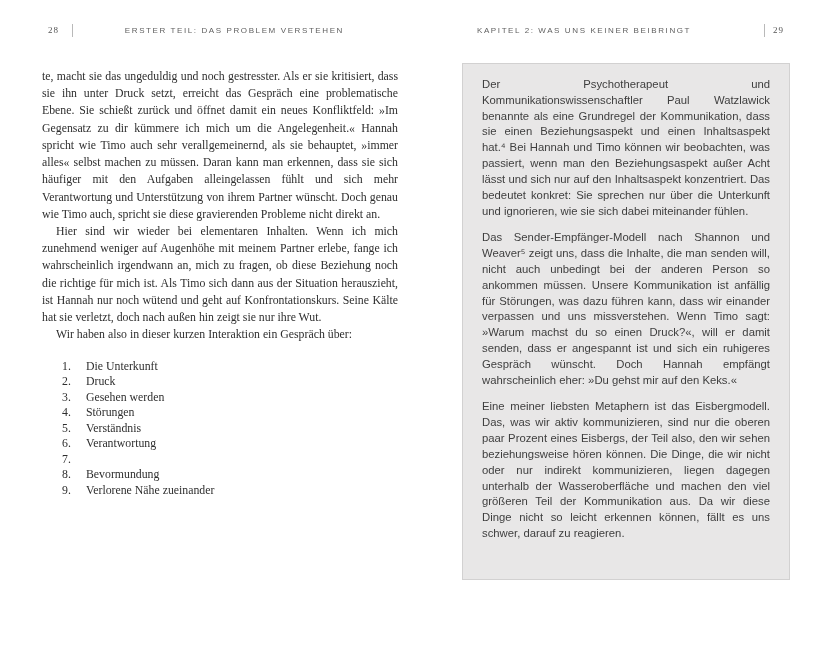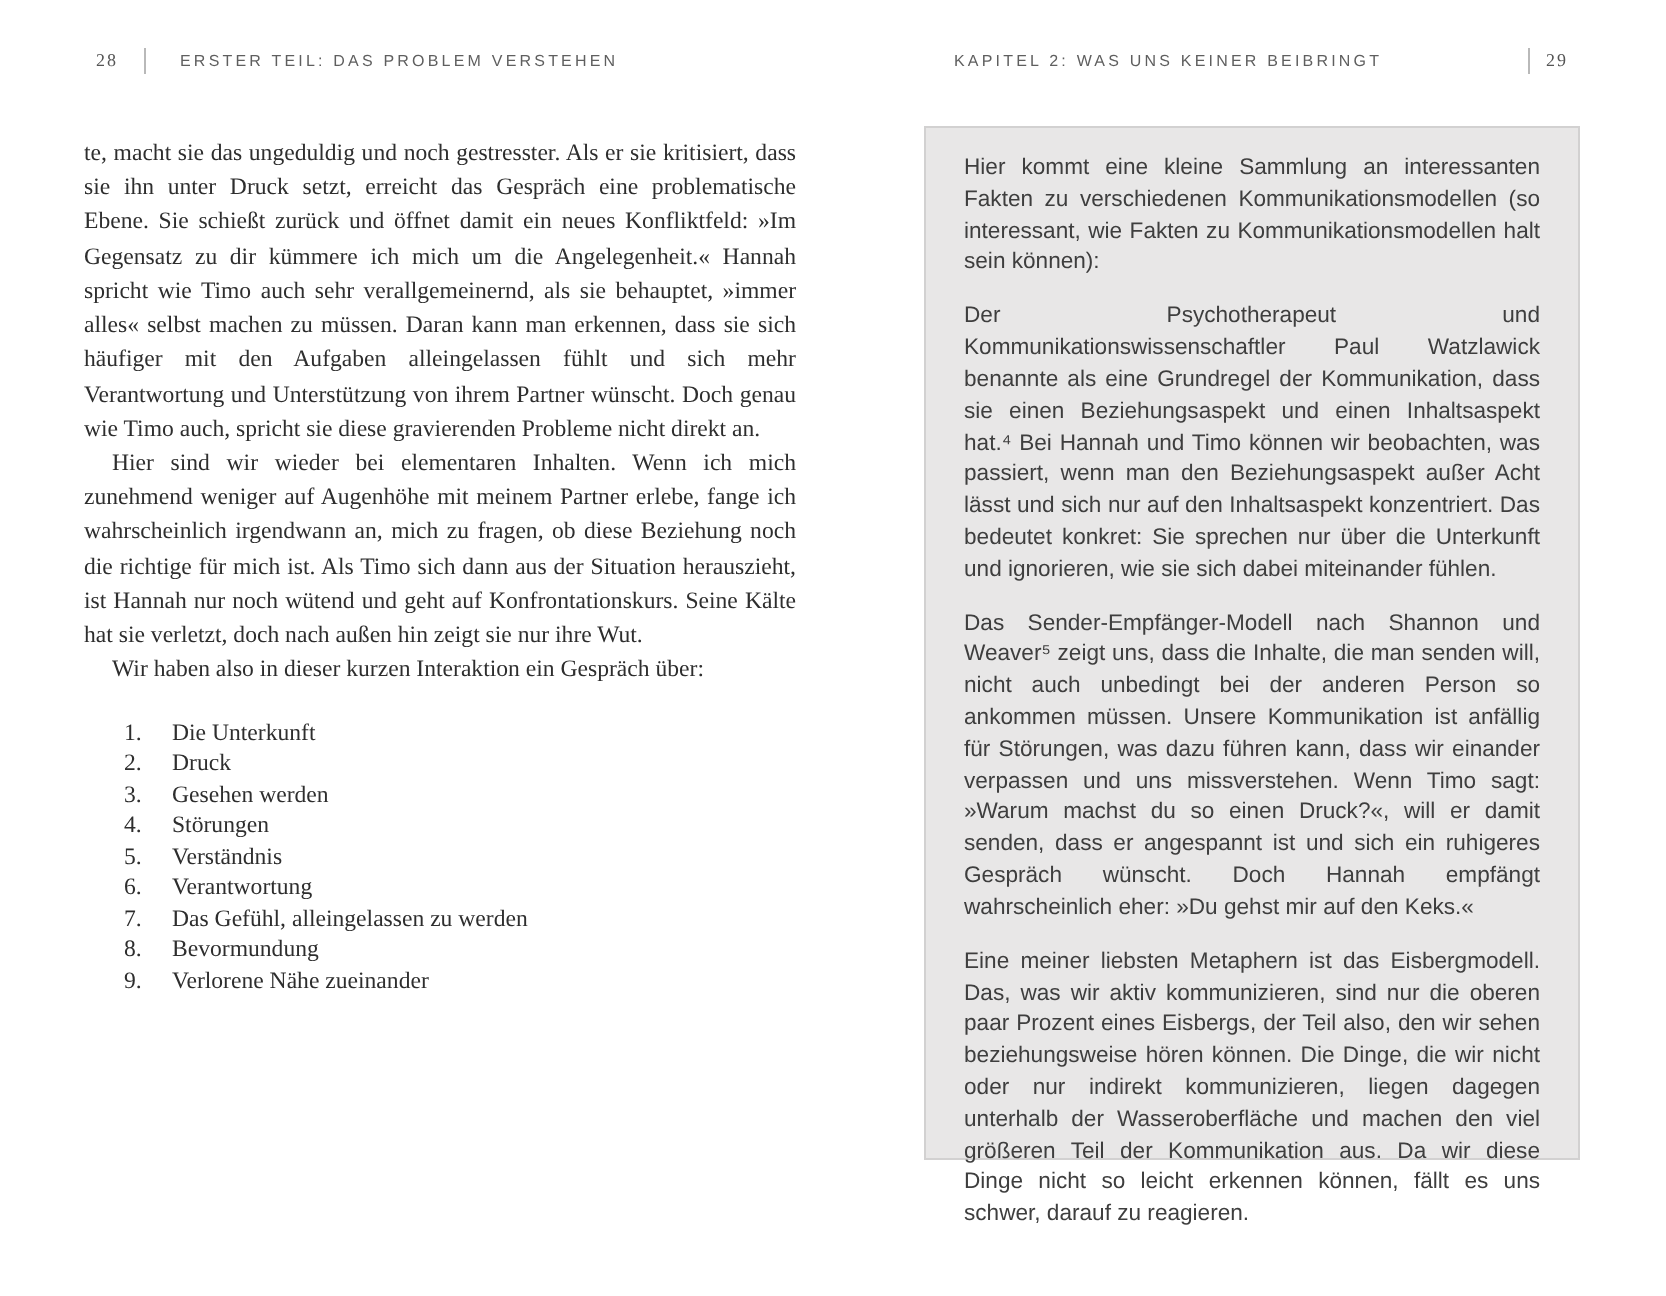--- a/index.html
+++ b/index.html
@@ -8,21 +8,21 @@
 
   
   .hdr { position:absolute; top:26px; font-family:"Liberation Sans", sans-serif;
          font-size:8px; letter-spacing:1.6px; color:#5f5f5f; white-space:nowrap; }
   .pagenum { position:absolute; top:25px; font-family:Liberation Serif, serif;
              font-size:9px; letter-spacing:1px; color:#555; }
   .hdr-divider { position:absolute; top:24px; width:1px; height:13px; background:#b9b9b9; }
 
   #left-pagenum   { left:48px; }
   #left-divider   { left:72px; }
-  #left-title     { left:90px; width:270px; text-align:left; }
+  #left-title     { left:74px; width:270px; text-align:right; }
   #right-title    { left:477px; width:260px; }
   #right-divider  { left:764px; }
   #right-pagenum  { left:773px; }
 
   
   .body-left { position:absolute; left:42px; top:68px; width:356px;
                font-size:11.8px; line-height:1.46; text-align:justify; color:#2e2e2e; }
   .body-left p { margin:0; }
   .body-left p.indent { text-indent:14px; }
   .num-list { list-style:none; margin-top:15px; margin-left:20px; }
@@ -73,32 +73,30 @@
     <li>
         <span class="li-num">5.</span>
         <span>Verständnis</span>
       </li>
     <li>
         <span class="li-num">6.</span>
         <span>Verantwortung</span>
       </li>
     <li>
         <span class="li-num">7.</span>
-        <span>Das Gefühl, alleingelassen zu werden</span>
       </li>
     <li>
         <span class="li-num">8.</span>
         <span>Bevormundung</span>
       </li>
     <li>
         <span class="li-num">9.</span>
         <span>Verlorene Nähe zueinander</span>
       </li>
   </ol>
 </div>
 
 <div class="infobox">
-  <p>Hier kommt eine kleine Sammlung an interessanten Fakten zu verschiedenen Kommunikationsmodellen (so interessant, wie Fakten zu Kommunikationsmodellen halt sein können):</p>
   <p>Der Psychotherapeut und Kommunikationswissenschaftler Paul Watzlawick benannte als eine Grundregel der Kommunikation, dass sie einen Beziehungsaspekt und einen Inhaltsaspekt hat.⁴ Bei Hannah und Timo können wir beobachten, was passiert, wenn man den Beziehungsaspekt außer Acht lässt und sich nur auf den Inhaltsaspekt konzentriert. Das bedeutet konkret: Sie sprechen nur über die Unterkunft und ignorieren, wie sie sich dabei miteinander fühlen.</p>
   <p>Das Sender-Empfänger-Modell nach Shannon und Weaver⁵ zeigt uns, dass die Inhalte, die man senden will, nicht auch unbedingt bei der anderen Person so ankommen müssen. Unsere Kommunikation ist anfällig für Störungen, was dazu führen kann, dass wir einander verpassen und uns missverstehen. Wenn Timo sagt: »Warum machst du so einen Druck?«, will er damit senden, dass er angespannt ist und sich ein ruhigeres Gespräch wünscht. Doch Hannah empfängt wahrscheinlich eher: »Du gehst mir auf den Keks.«</p>
   <p>Eine meiner liebsten Metaphern ist das Eisbergmodell. Das, was wir aktiv kommunizieren, sind nur die oberen paar Prozent eines Eisbergs, der Teil also, den wir sehen beziehungsweise hören können. Die Dinge, die wir nicht oder nur indirekt kommunizieren, liegen dagegen unterhalb der Wasseroberfläche und machen den viel größeren Teil der Kommunikation aus. Da wir diese Dinge nicht so leicht erkennen können, fällt es uns schwer, darauf zu reagieren.</p>
 
 </div>
 
 </body></html>

